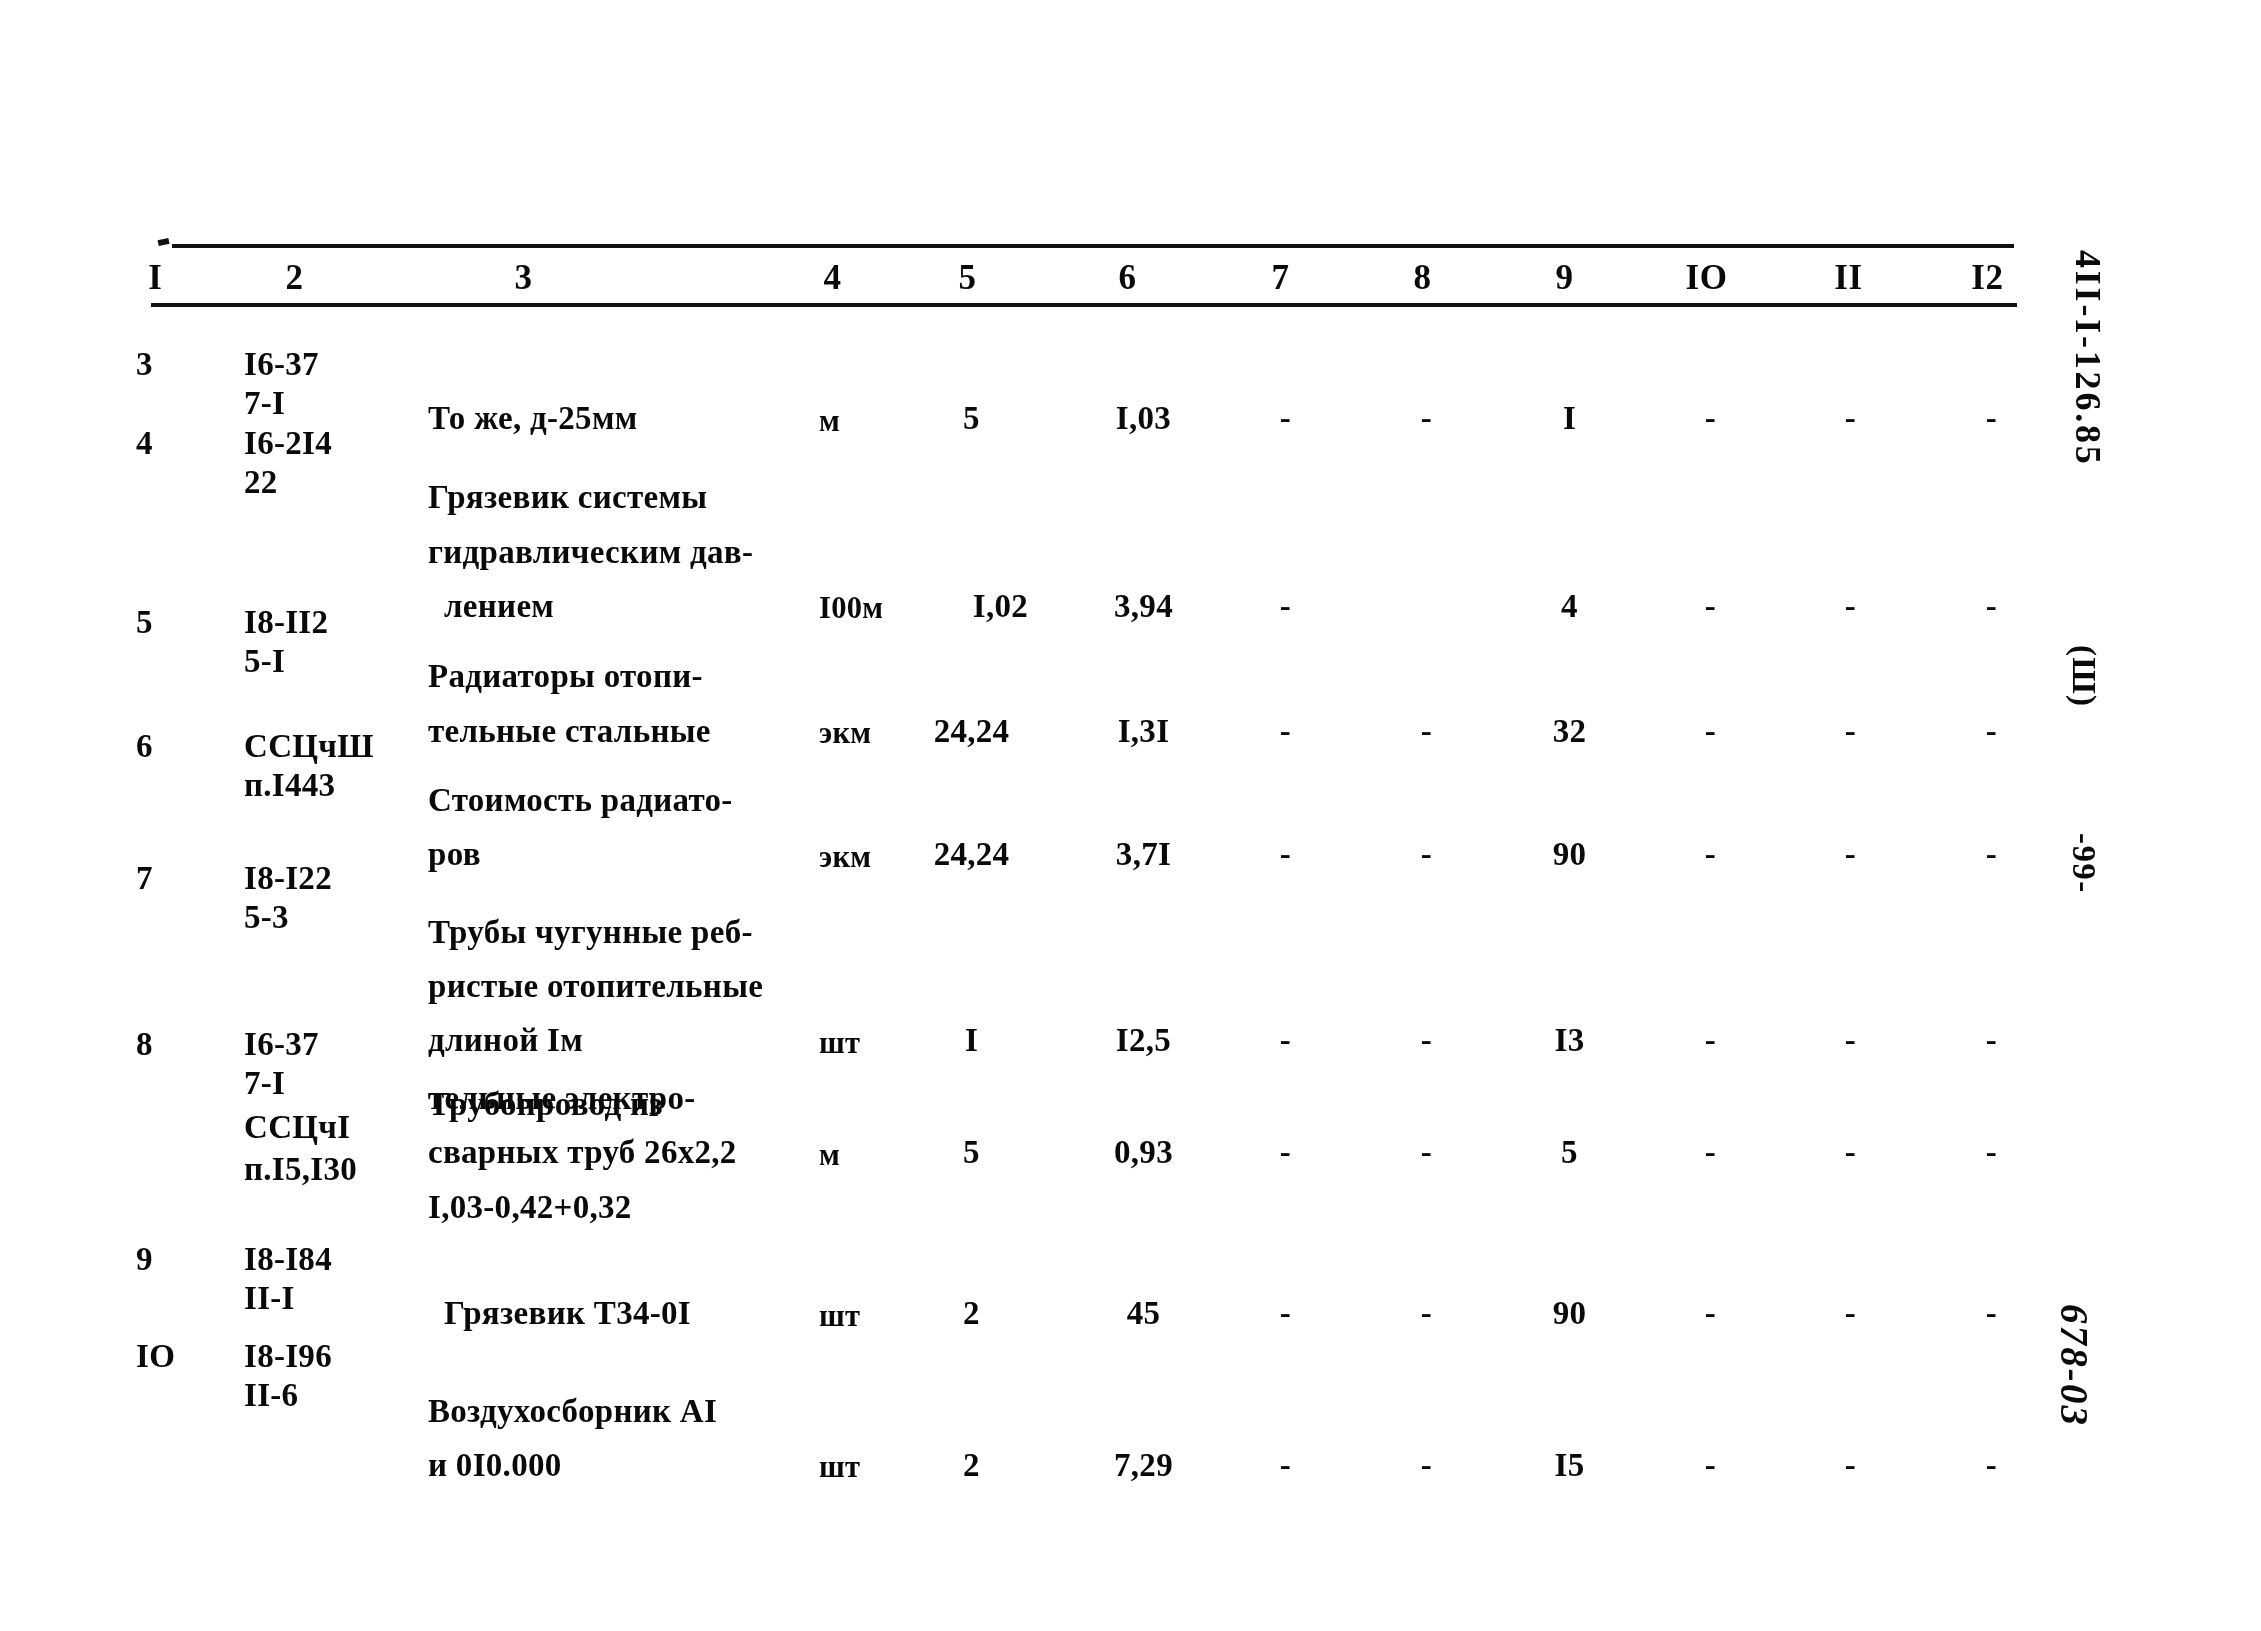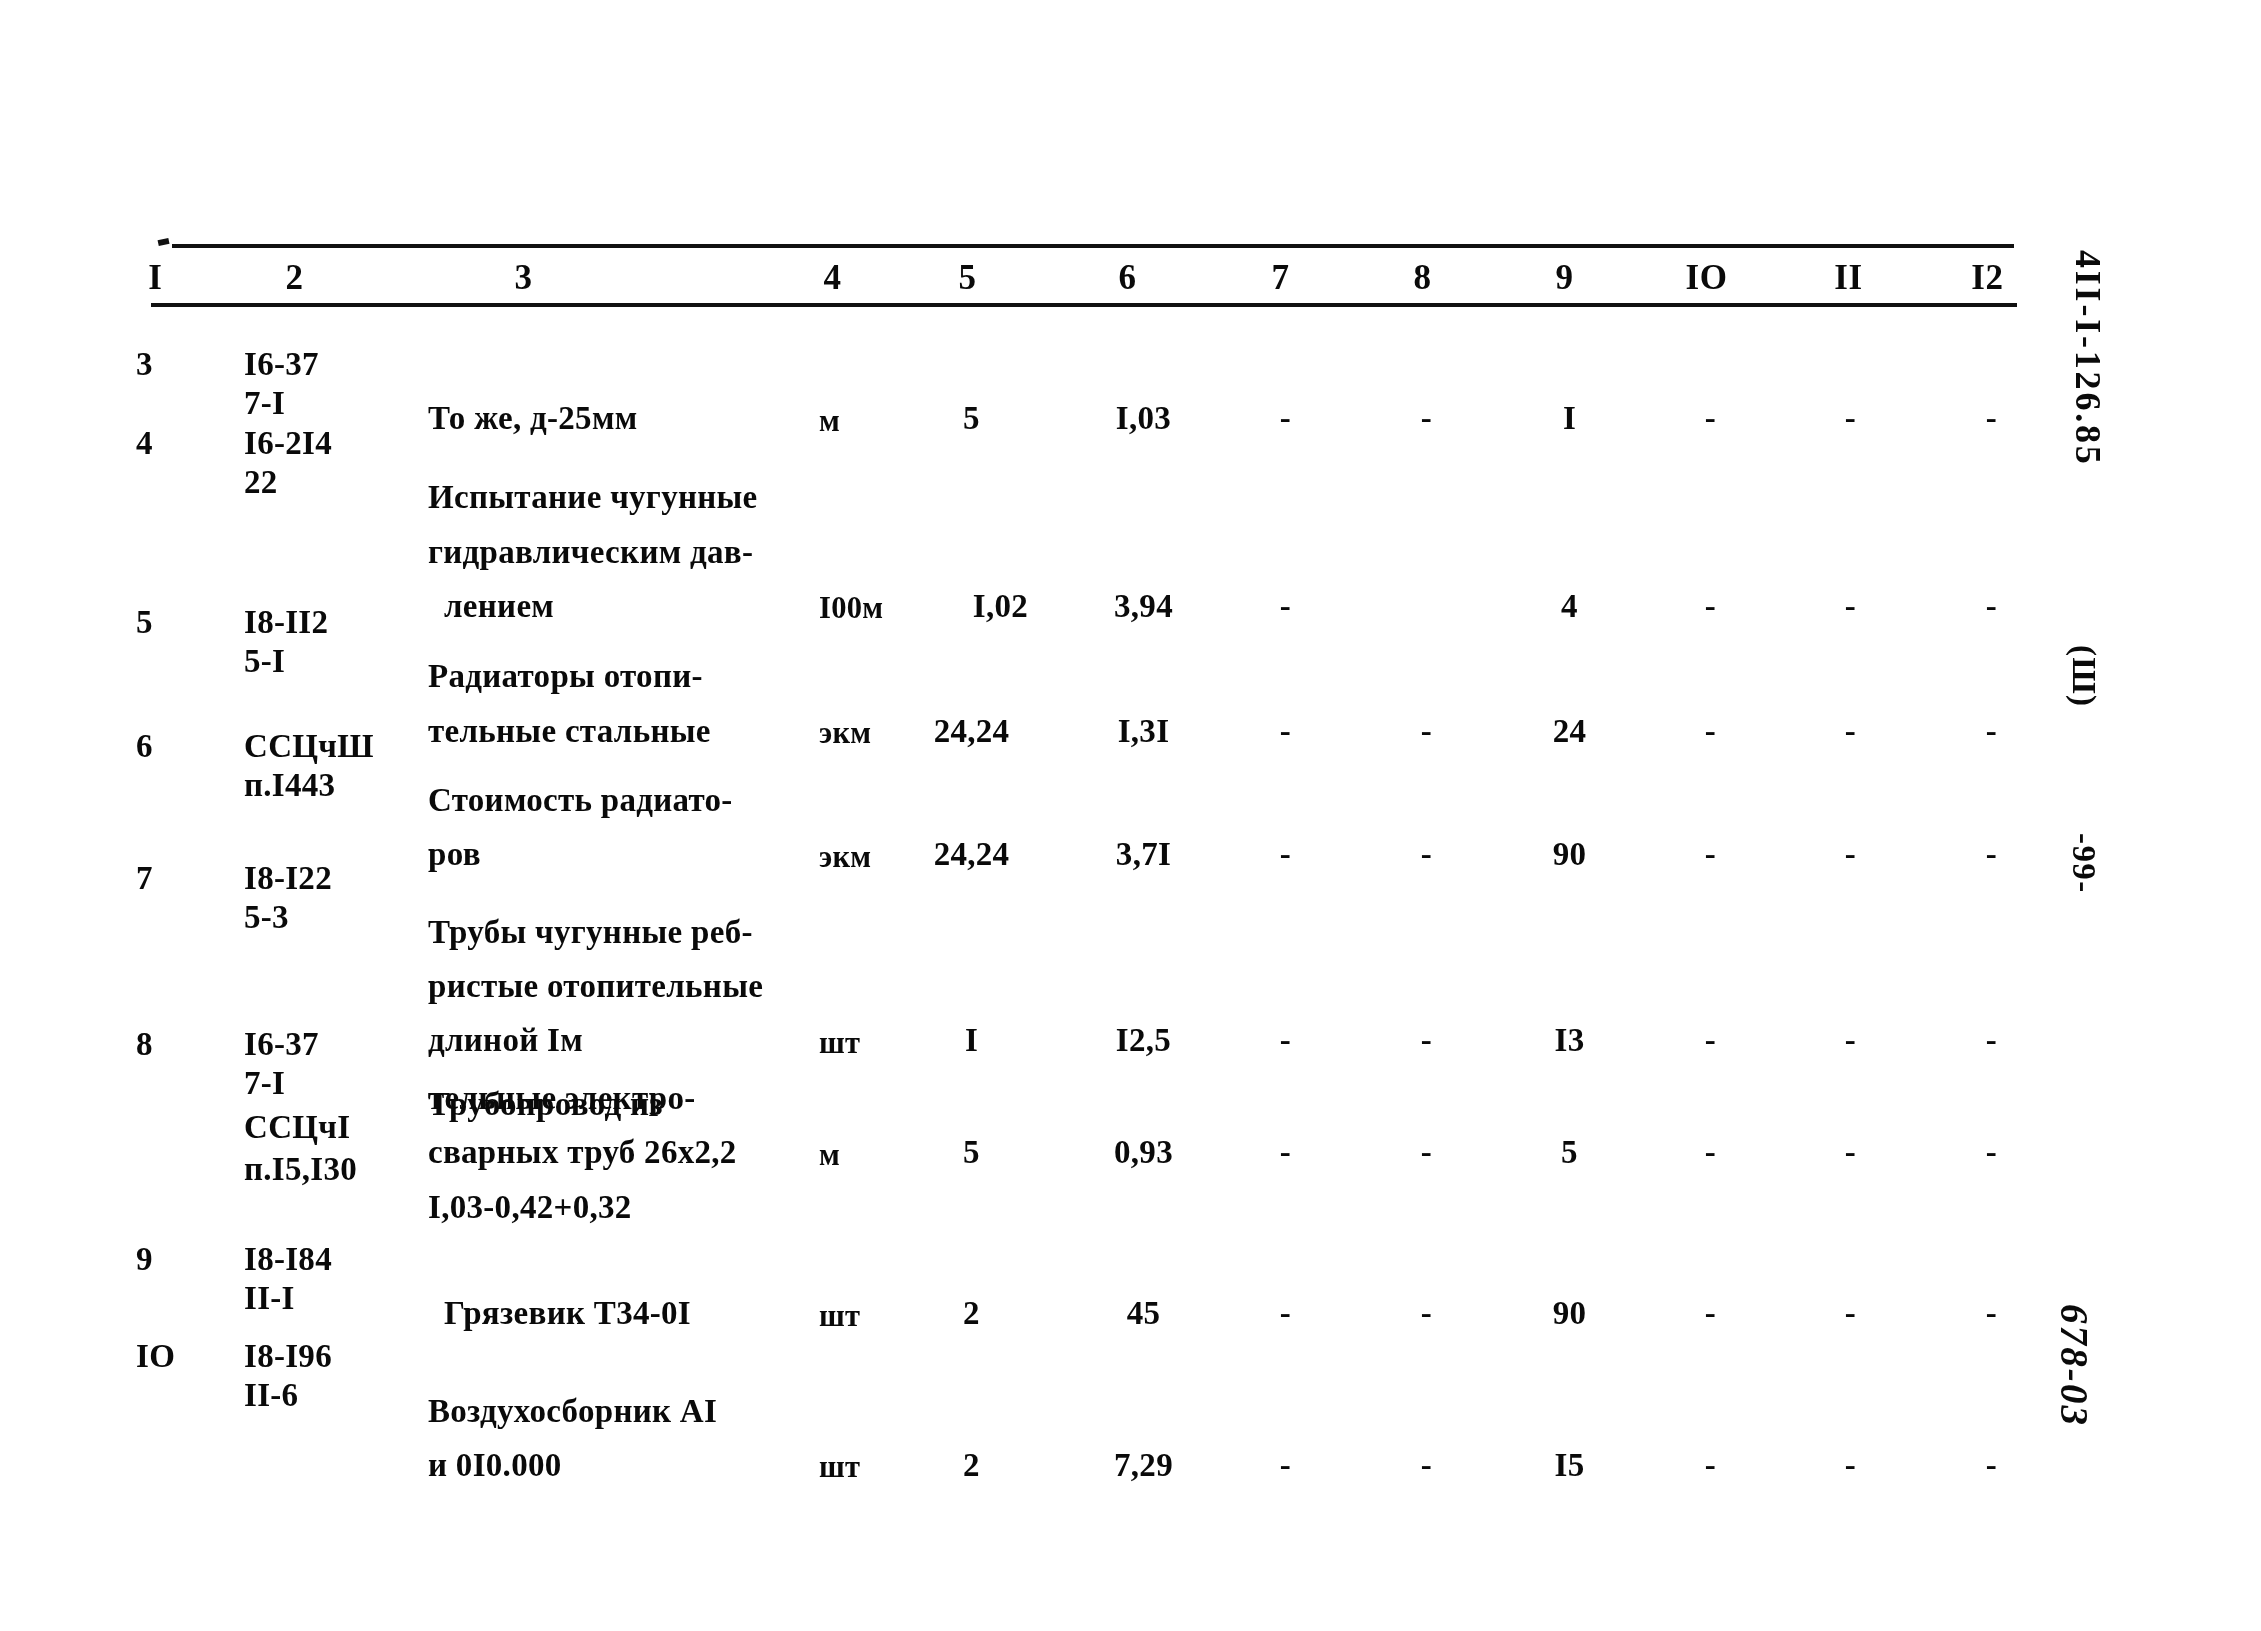--- a/index.html
+++ b/index.html
@@ -138,21 +138,21 @@
         <div class="cell num" style="left: 1350px; width: 153px; top: 391px;">-</div>
         <div class="cell num" style="left: 1493px; width: 153px; top: 391px;">I</div>
         <div class="cell num" style="left: 1634px; width: 153px; top: 391px;">-</div>
         <div class="cell num" style="left: 1774px; width: 153px; top: 391px;">-</div>
         <div class="cell num" style="left: 1915px; width: 153px; top: 391px;">-</div>
       </div>
       <div class="row">
         <div class="cell c1" style="left: 136px; top: 416px;">4</div>
         <div class="cell c2" style="left: 244px; top: 416px;">I6-2I4</div>
         <div class="cell c2" style="left: 244px; top: 455px;">22</div>
-        <div class="cell c3" style="left: 428px; top: 470px;">Испытание чугунные</div>
+        <div class="cell c3" style="left: 428px; top: 470px;">Грязевик системы</div>
         <div class="cell c3" style="left: 428px; top: 525px;">гидравлическим дав-</div>
         <div class="cell c3" style="left: 444px; top: 579px;">лением</div>
         <div class="cell unit" style="left: 819px; top: 581px;">I00м</div>
         <div class="cell num" style="left: 924px; width: 153px; top: 579px;">I,02</div>
         <div class="cell num" style="left: 1067px; width: 153px; top: 579px;">3,94</div>
         <div class="cell num" style="left: 1209px; width: 153px; top: 579px;">-</div>
         <div class="cell num" style="left: 1350px; width: 153px; top: 579px;"></div>
         <div class="cell num" style="left: 1493px; width: 153px; top: 579px;">4</div>
         <div class="cell num" style="left: 1634px; width: 153px; top: 579px;">-</div>
         <div class="cell num" style="left: 1774px; width: 153px; top: 579px;">-</div>
@@ -162,21 +162,21 @@
         <div class="cell c1" style="left: 136px; top: 595px;">5</div>
         <div class="cell c2" style="left: 244px; top: 595px;">I8-II2</div>
         <div class="cell c2" style="left: 244px; top: 634px;">5-I</div>
         <div class="cell c3" style="left: 428px; top: 649px;">Радиаторы отопи-</div>
         <div class="cell c3" style="left: 428px; top: 704px;">тельные стальные</div>
         <div class="cell unit" style="left: 819px; top: 706px;">экм</div>
         <div class="cell num" style="left: 895px; width: 153px; top: 704px;">24,24</div>
         <div class="cell num" style="left: 1067px; width: 153px; top: 704px;">I,3I</div>
         <div class="cell num" style="left: 1209px; width: 153px; top: 704px;">-</div>
         <div class="cell num" style="left: 1350px; width: 153px; top: 704px;">-</div>
-        <div class="cell num" style="left: 1493px; width: 153px; top: 704px;">24</div>
+        <div class="cell num" style="left: 1493px; width: 153px; top: 704px;">32</div>
         <div class="cell num" style="left: 1634px; width: 153px; top: 704px;">-</div>
         <div class="cell num" style="left: 1774px; width: 153px; top: 704px;">-</div>
         <div class="cell num" style="left: 1915px; width: 153px; top: 704px;">-</div>
       </div>
       <div class="row">
         <div class="cell c1" style="left: 136px; top: 719px;">6</div>
         <div class="cell c2" style="left: 244px; top: 719px;">ССЦчШ</div>
         <div class="cell c2" style="left: 244px; top: 758px;">п.I443</div>
         <div class="cell c3" style="left: 428px; top: 773px;">Стоимость радиато-</div>
         <div class="cell c3" style="left: 428px; top: 827px;">ров</div>

